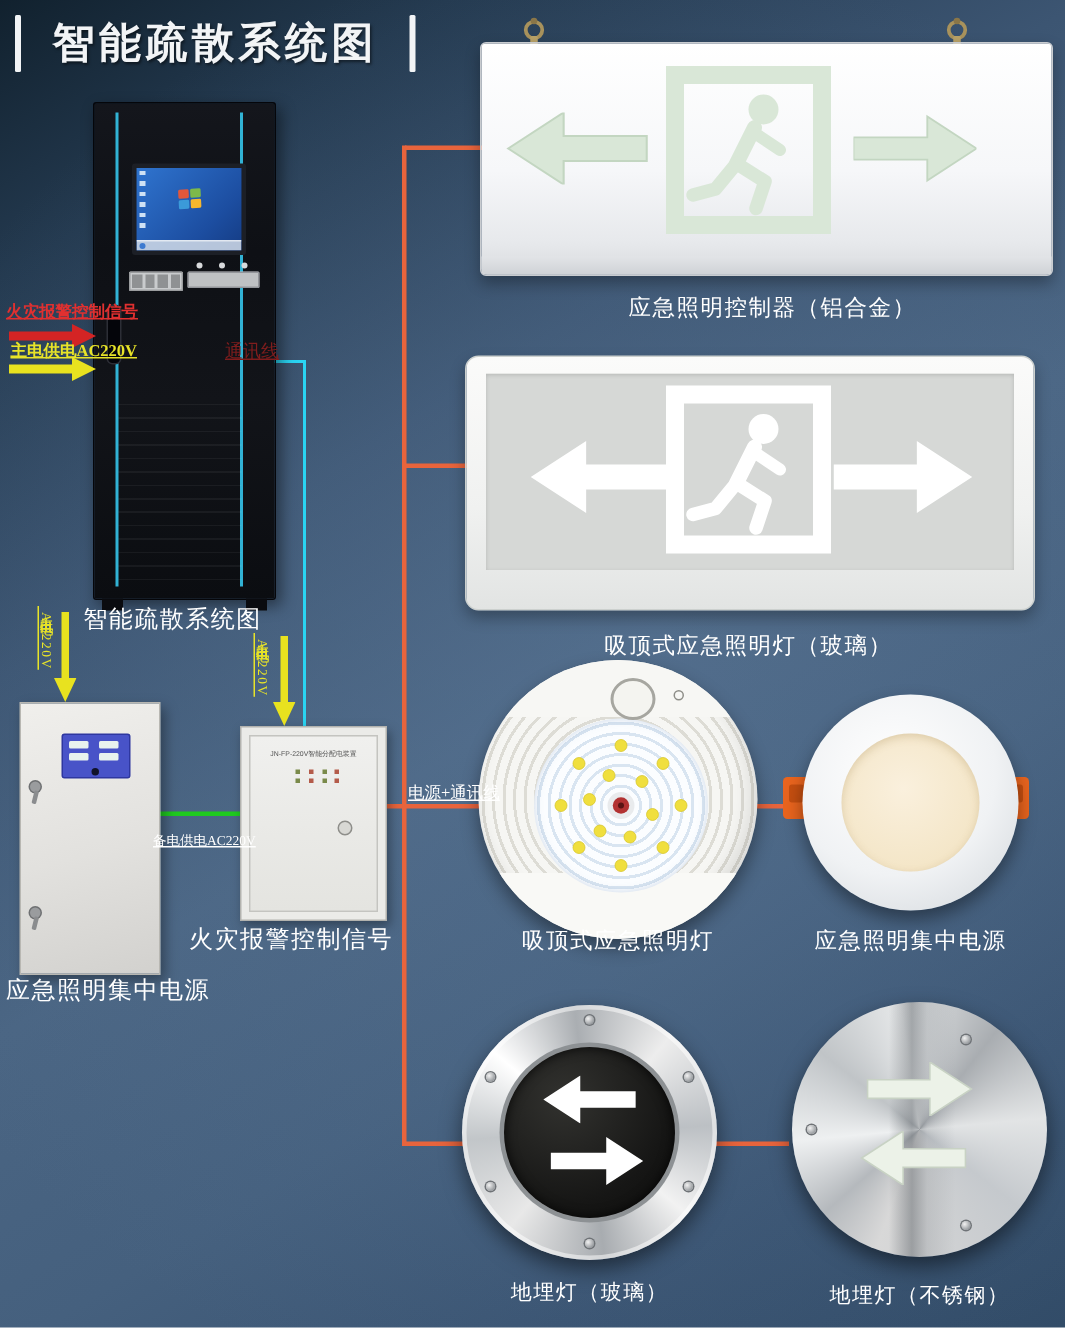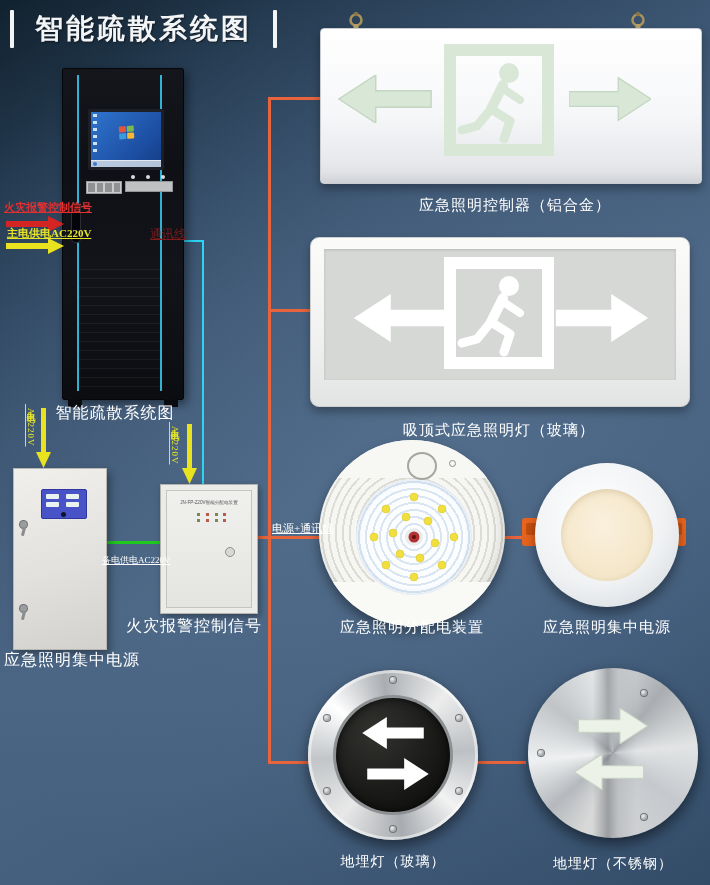--- a/index.html
+++ b/index.html
@@ -326,21 +326,21 @@
           <circle cx="28" cy="-28" r="4"></circle>
       </g>
       <circle cx="0" cy="0" r="9" fill="#e9ebed"></circle>
       <circle cx="0" cy="0" r="5.5" fill="#b23232"></circle>
       <circle cx="0" cy="0" r="2" fill="#5a1414"></circle>
     </svg>
   </div>
   <div class="btn"></div>
   <div class="pin"></div>
 </div>
-<div class="lbl lbl-dev" style="left:319px;top:618px;width:186px;">应急照明分配电装置</div>
+<div class="lbl lbl-dev" style="left:319px;top:618px;width:186px;">吸顶式应急照明灯</div>
 
 <div class="clip" style="left:522px;top:518px;"></div>
 <div class="clip" style="left:668px;top:518px;"></div>
 <div class="abs recessed">
   <div class="lens"></div>
 </div>
 <div class="lbl lbl-dev" style="left:525px;top:618px;width:164px;">应急照明集中电源</div>
 
 <div class="abs buried-glass">
   <div class="inner">

